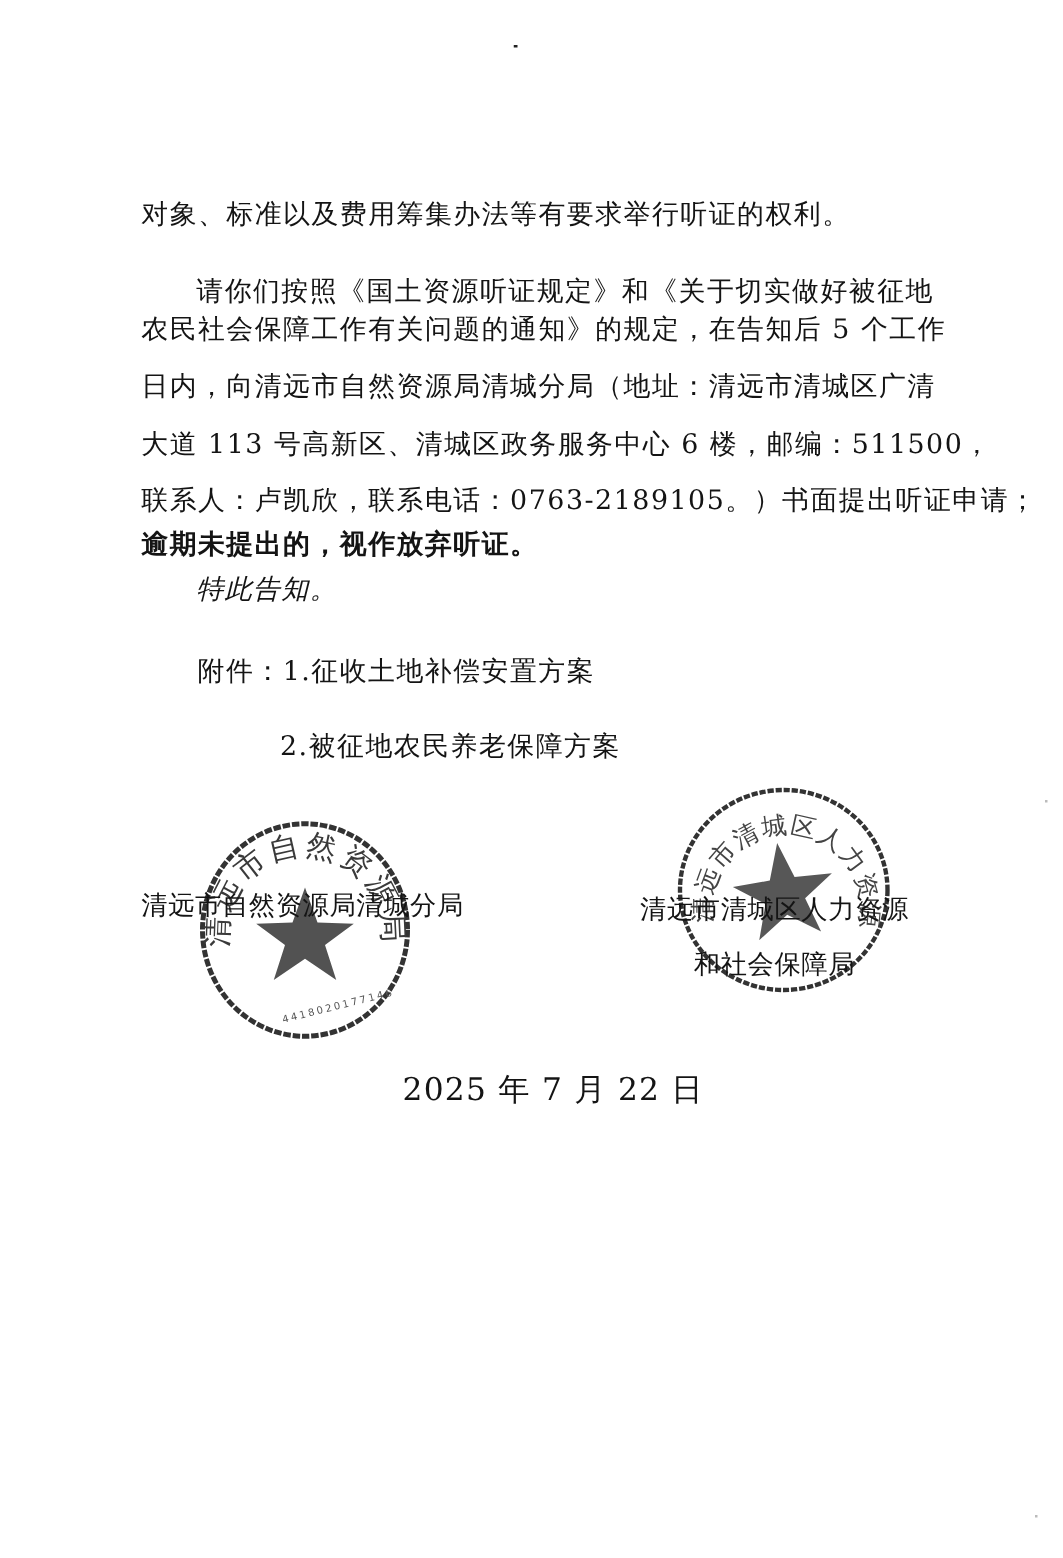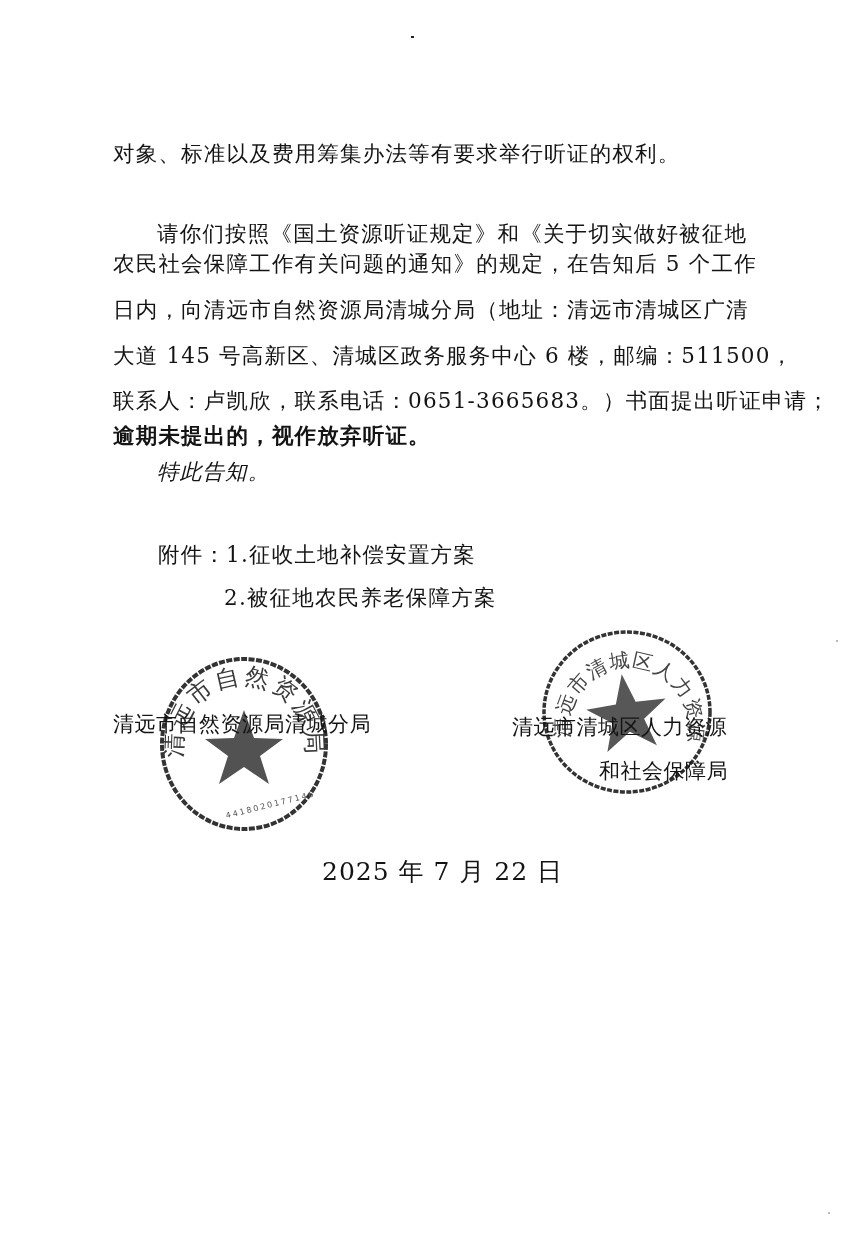--- a/index.html
+++ b/index.html
@@ -62,30 +62,30 @@
       width: 2px;
       height: 2px;
       background: #bbb;
     }
   </style>
 </head>
 <body>
 
 <div class="speck"></div>
 
-<div class="line" style="top:140px;">对象、标准以及费用筹集办法等有要求举行听证的权利。</div>
+<div class="line" style="top:158px;">对象、标准以及费用筹集办法等有要求举行听证的权利。</div>
 <div class="line indent" style="top:204px;margin-top:16px;">请你们按照《国土资源听证规定》和《关于切实做好被征地</div>
 <div class="line" style="top:250px;">农民社会保障工作有关问题的通知》的规定，在告知后 5 个工作</div>
 <div class="line" style="top:296px;">日内，向清远市自然资源局清城分局（地址：清远市清城区广清</div>
-<div class="line" style="top:342px;">大道 145 号高新区、清城区政务服务中心 6 楼，邮编：511500，</div>
-<div class="line" style="top:387px;">联系人：卢凯欣，联系电话：0651-3665683。）书面提出听证申请；</div>
+<div class="line" style="top:342px;">大道 113 号高新区、清城区政务服务中心 6 楼，邮编：511500，</div>
+<div class="line" style="top:387px;">联系人：卢凯欣，联系电话：0763-2189105。）书面提出听证申请；</div>
 <div class="line" style="top:422px;font-weight:bold;">逾期未提出的，视作放弃听证。</div>
 <div class="line indent" style="top:458px;font-style:italic;">特此告知。</div>
 
-<div class="line att-label" style="top:541px;">
+<div class="line att-label" style="top:524px;">
   <span>附件：</span><span>1.征收土地补偿安置方案</span>
 </div>
 <div class="line att-item2" style="top:584px;">2.被征地农民养老保障方案</div>
 
 <div class="stamp" style="left:158px; top:652px;">
   <svg width="172" height="180" viewBox="0 0 172 180">
     <defs>
       <path id="arcL" d="M 26 110 A 62 62 0 1 1 146 110"></path>
     </defs>
     <ellipse cx="86" cy="92" rx="82" ry="85" fill="none" stroke="#333" stroke-width="4" stroke-dasharray="6 1.5"></ellipse>
@@ -105,18 +105,18 @@
     <ellipse cx="87" cy="84" rx="83" ry="80" fill="none" stroke="#333" stroke-width="3.5" stroke-dasharray="5 1.5"></ellipse>
     <polygon points="87,46 97,75 127,76 103,93 112,121 87,104 62,121 71,93 47,76 77,75" fill="#3a3a3a" opacity="0.85" transform="rotate(-8 87 84)"></polygon>
     <text font-size="20" fill="#444" font-family="DejaVu Serif, serif" letter-spacing="1.5">
       <textPath href="#arcR" startOffset="0%">清远市清城区人力资源和社会保障局</textPath>
     </text>
   </svg>
 </div>
 
 <div class="signer" style="left:113px; top:710px;">清远市自然资源局清城分局</div>
 <div class="signer" style="left:512px; top:713px;">清远市清城区人力资源</div>
-<div class="signer" style="left:555px; top:757px;margin-left:44px;">和社会保障局</div>
+<div class="signer" style="left:555px; top:757px;">和社会保障局</div>
 
 <div class="date">2025 年 7 月 22 日</div>
 
 <div class="edge-mark" style="left:836px; top:640px;"></div>
 <div class="edge-mark" style="left:828px; top:1212px;"></div>
 
 </body></html>

